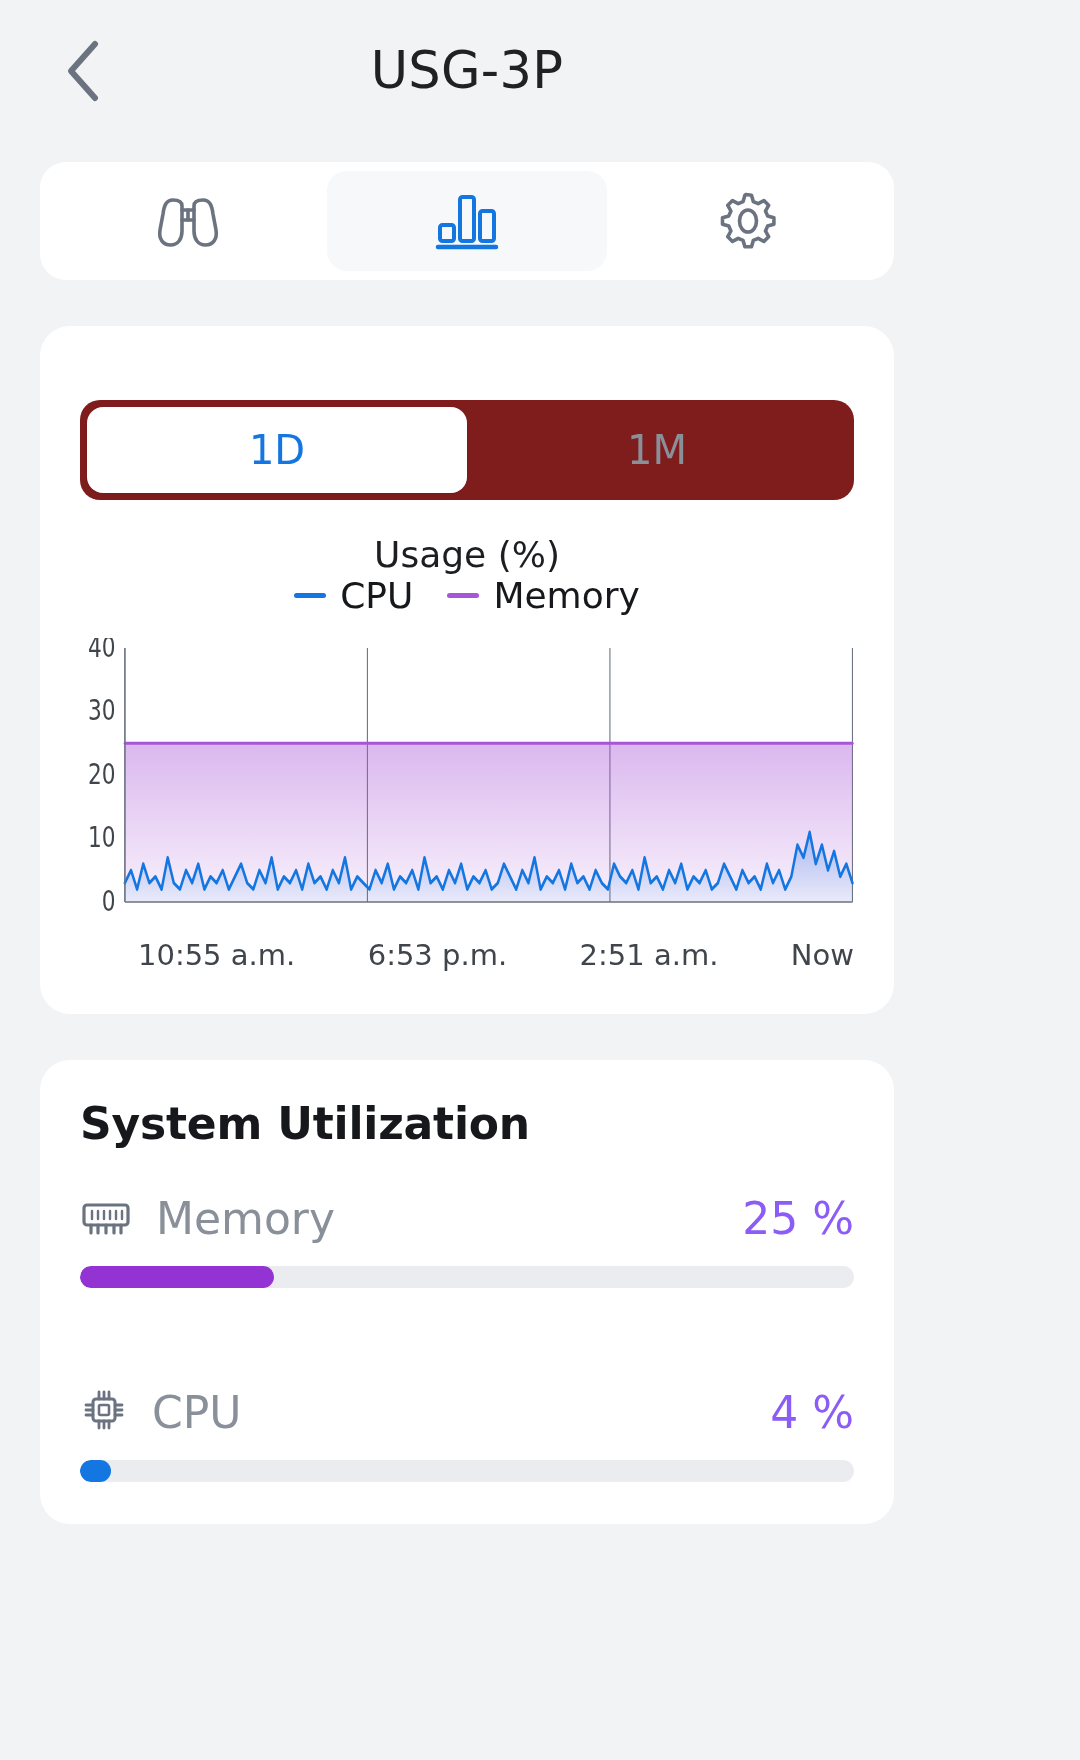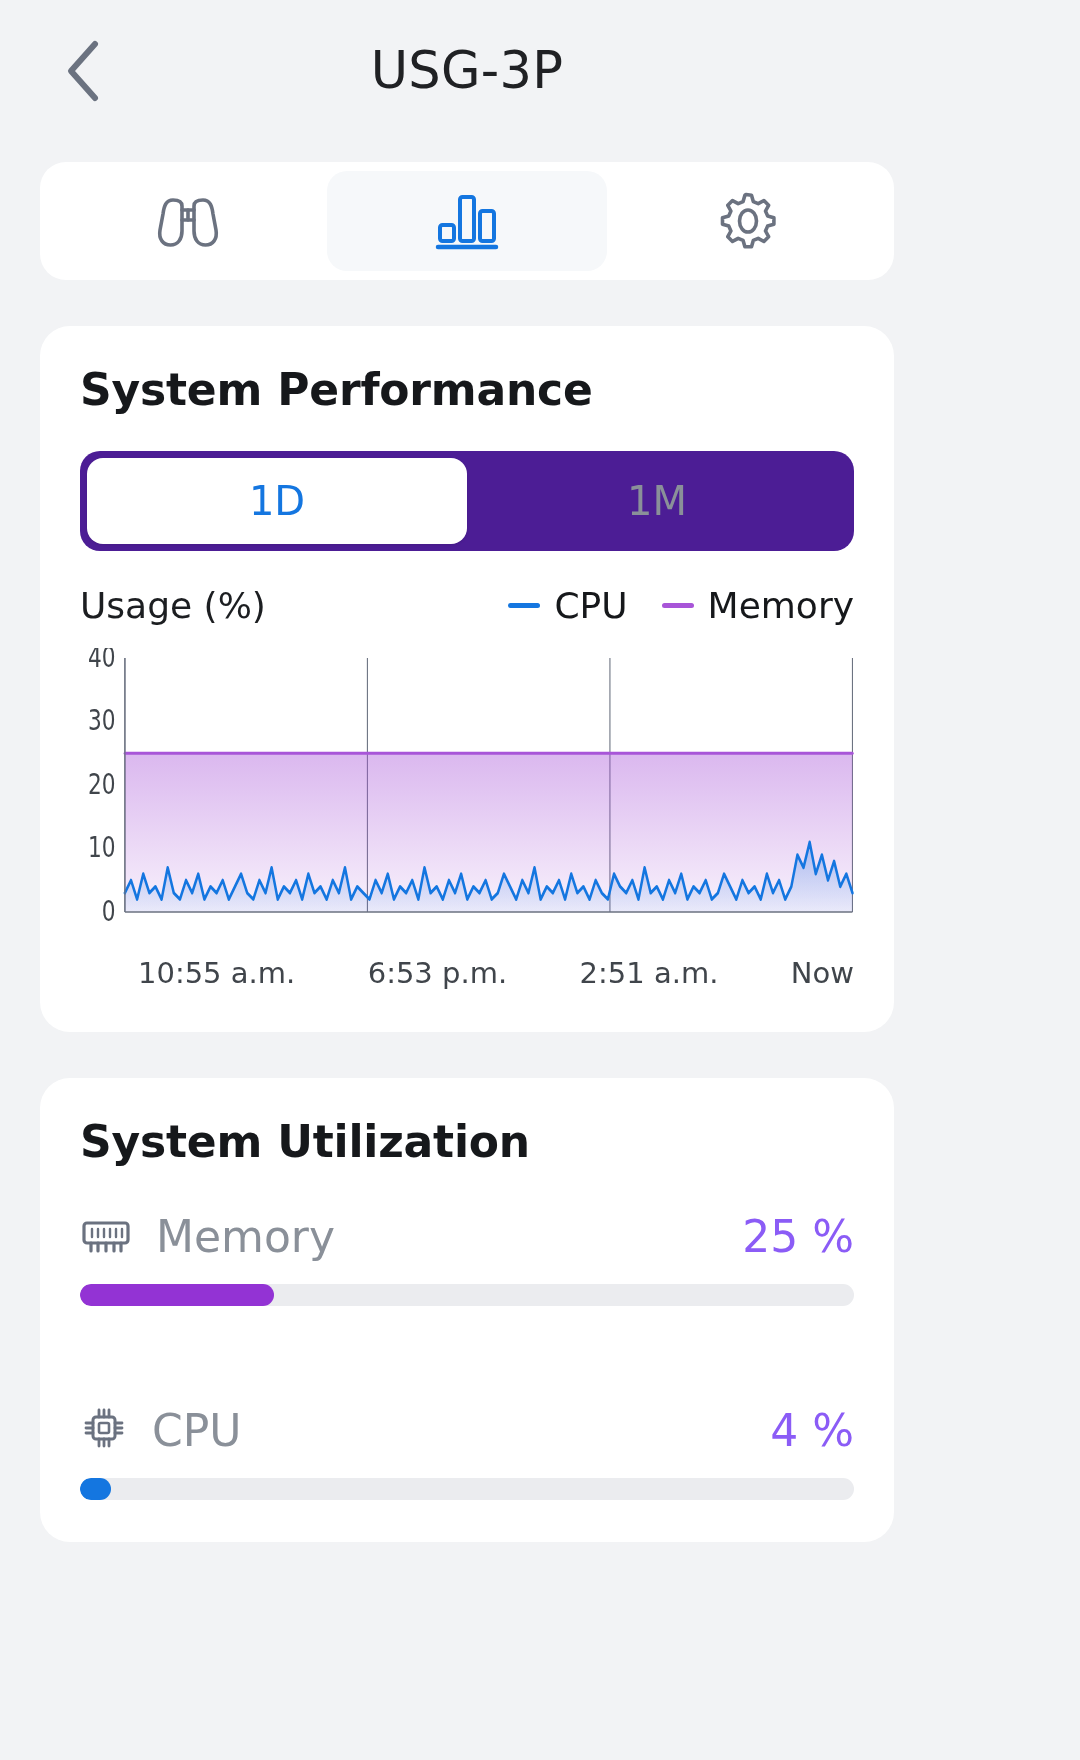--- a/index.html
+++ b/index.html
@@ -56,55 +56,55 @@
   }
   .card-title {
     font-size: 44px; font-weight: 700; color: #16181b;
     letter-spacing: -0.2px;
   }
 
   
   .segmented {
     margin-top: 36px;
     height: 100px;
-    background: #4c1d95;
+    background: #7f1d1d;
     border-radius: 20px;
     display: flex; align-items: center;
     padding: 7px;
   }
   .seg {
     flex: 1; height: 86px;
     display: flex; align-items: center; justify-content: center;
     border-radius: 16px;
     font-size: 40px; color: #8a9099; font-weight: 400;
     cursor: pointer;
   }
   .seg.active {
     background: #ffffff;
     color: #1476e0;
     box-shadow: 0 1px 3px rgba(0,0,0,0.10);
   }
 
   
   .legend-row {
     margin-top: 34px;
-    display: flex; align-items: center; justify-content: space-between;
+    display: flex; align-items: center; justify-content: space-between; flex-direction: column;
   }
   .axis-caption { font-size: 36px; color: #1c1e21; }
   .legend { display: flex; align-items: center; gap: 34px; }
   .legend-item { display: flex; align-items: center; gap: 14px; }
   .legend-dash { width: 32px; height: 5px; border-radius: 3px; display: block; }
   .legend-label { font-size: 36px; color: #16181b; }
 
   
   .chart-wrap { margin-top: 22px; position: relative; height: 300px; }
   .chart-svg { display: block; width: 100%; height: 300px; }
   .xlabels {
     display: flex; justify-content: space-between;
-    margin-top: 8px; padding-left: 58px;
+    padding-left: 58px;
     font-size: 29px; color: #40454b;
   }
   .xlabels span:first-child { margin-left: 0px; }
 
   
   .metric { margin-top: 44px; }
   .metric-head {
     display: flex; align-items: center; justify-content: space-between;
   }
   .metric-left { display: flex; align-items: center; gap: 24px; }
@@ -160,21 +160,20 @@
       <span>
         <svg width="70" height="70" viewBox="0 0 70 70" fill="none">
           <path d="M35 10.5 L40.5 11.3 L42.3 17.6 L47.2 19.7 L52.9 16.6 L57.6 21.3 L54.5 27 L56.6 31.9 L62.9 33.7 L62.9 40.3 L56.6 42.1 L54.5 47 L57.6 52.7 L52.9 57.4 L47.2 54.3 L42.3 56.4 L40.5 62.7 L33.9 62.7 L32.1 56.4 L27.2 54.3 L21.5 57.4 L16.8 52.7 L19.9 47 L17.8 42.1 L11.5 40.3 L11.5 33.7 L17.8 31.9 L19.9 27 L16.8 21.3 L21.5 16.6 L27.2 19.7 L32.1 17.6 L33.9 11.3 Z" stroke="#6b7280" stroke-width="3.6" stroke-linejoin="round"></path>
           <ellipse cx="37" cy="37" rx="8.5" ry="11" stroke="#6b7280" stroke-width="3.6"></ellipse>
         </svg>
       </span>
     </div>
   </div>
 
   <div class="card">
-    <div class="card-title">System Performance</div>
 
     <div class="segmented">
       <div class="seg active">1D</div>
       <div class="seg">1M</div>
     </div>
 
     <div class="legend-row">
       <div class="axis-caption">Usage (%)</div>
       <div class="legend">
         <div class="legend-item">

